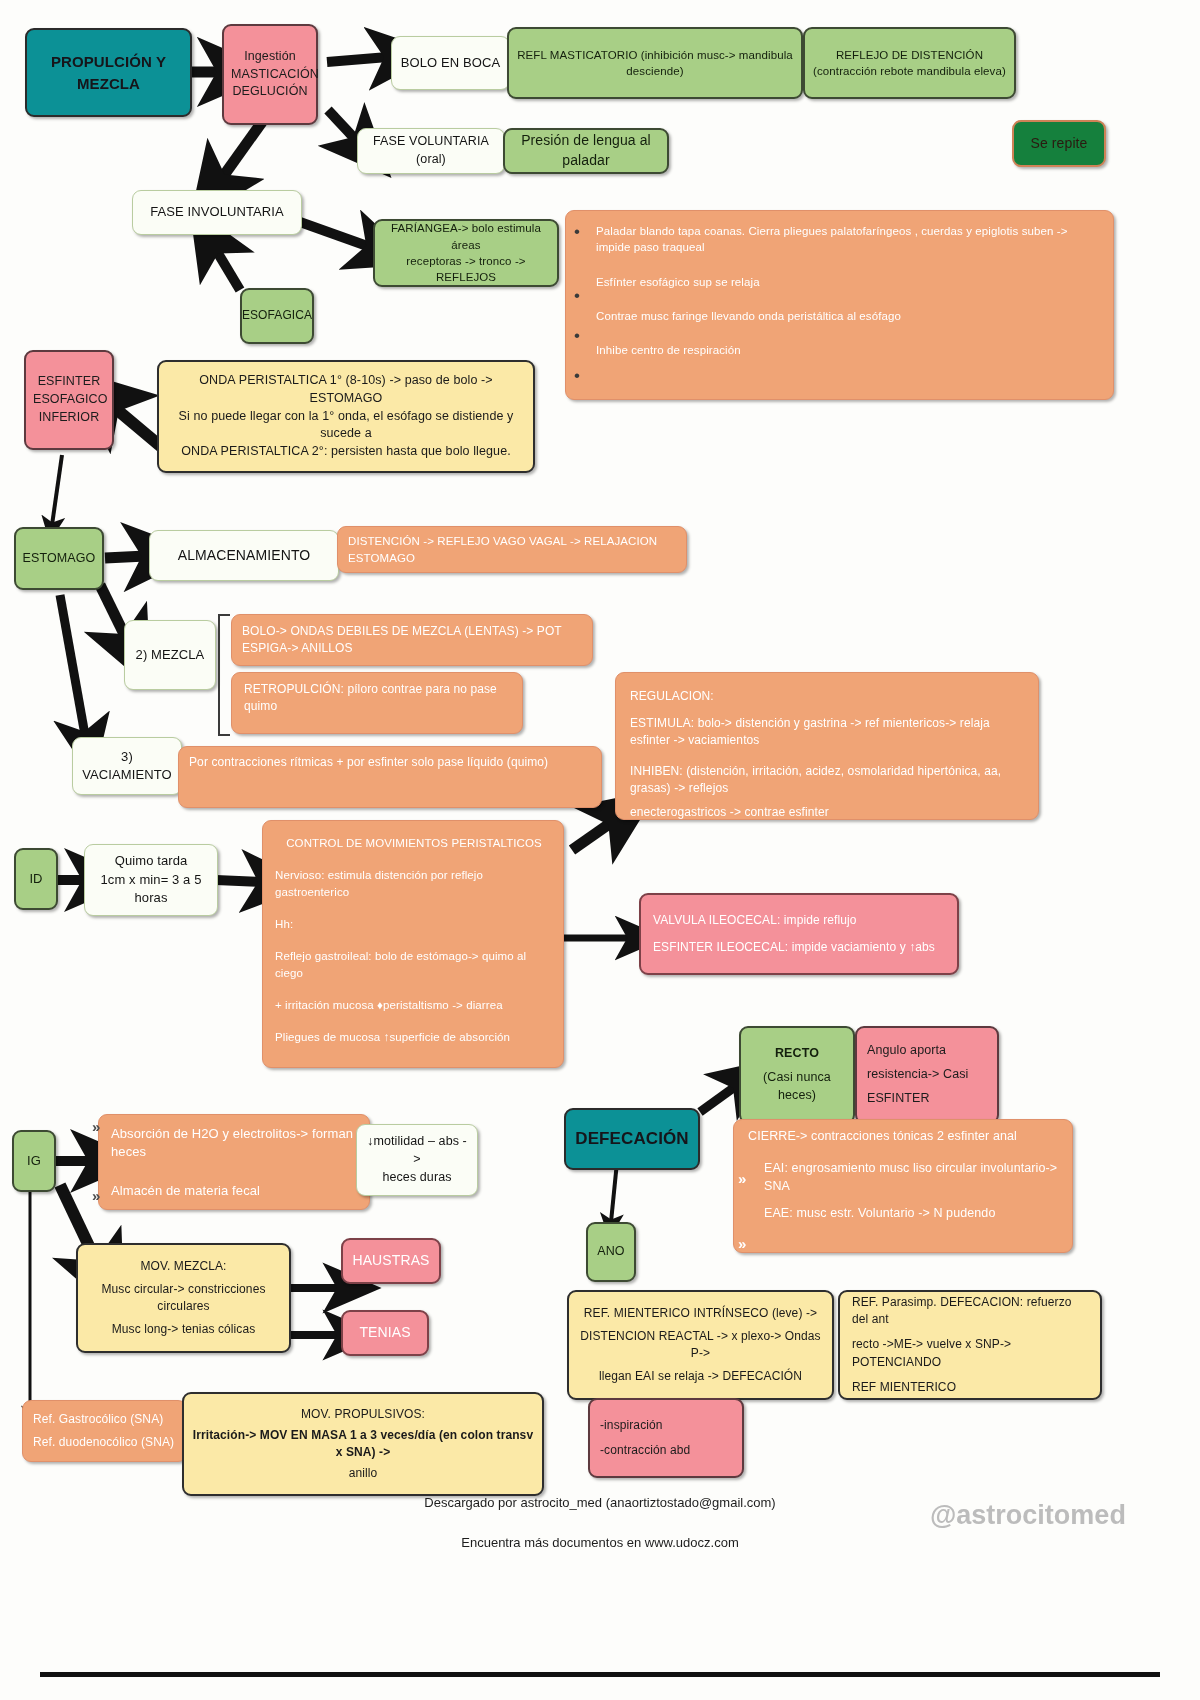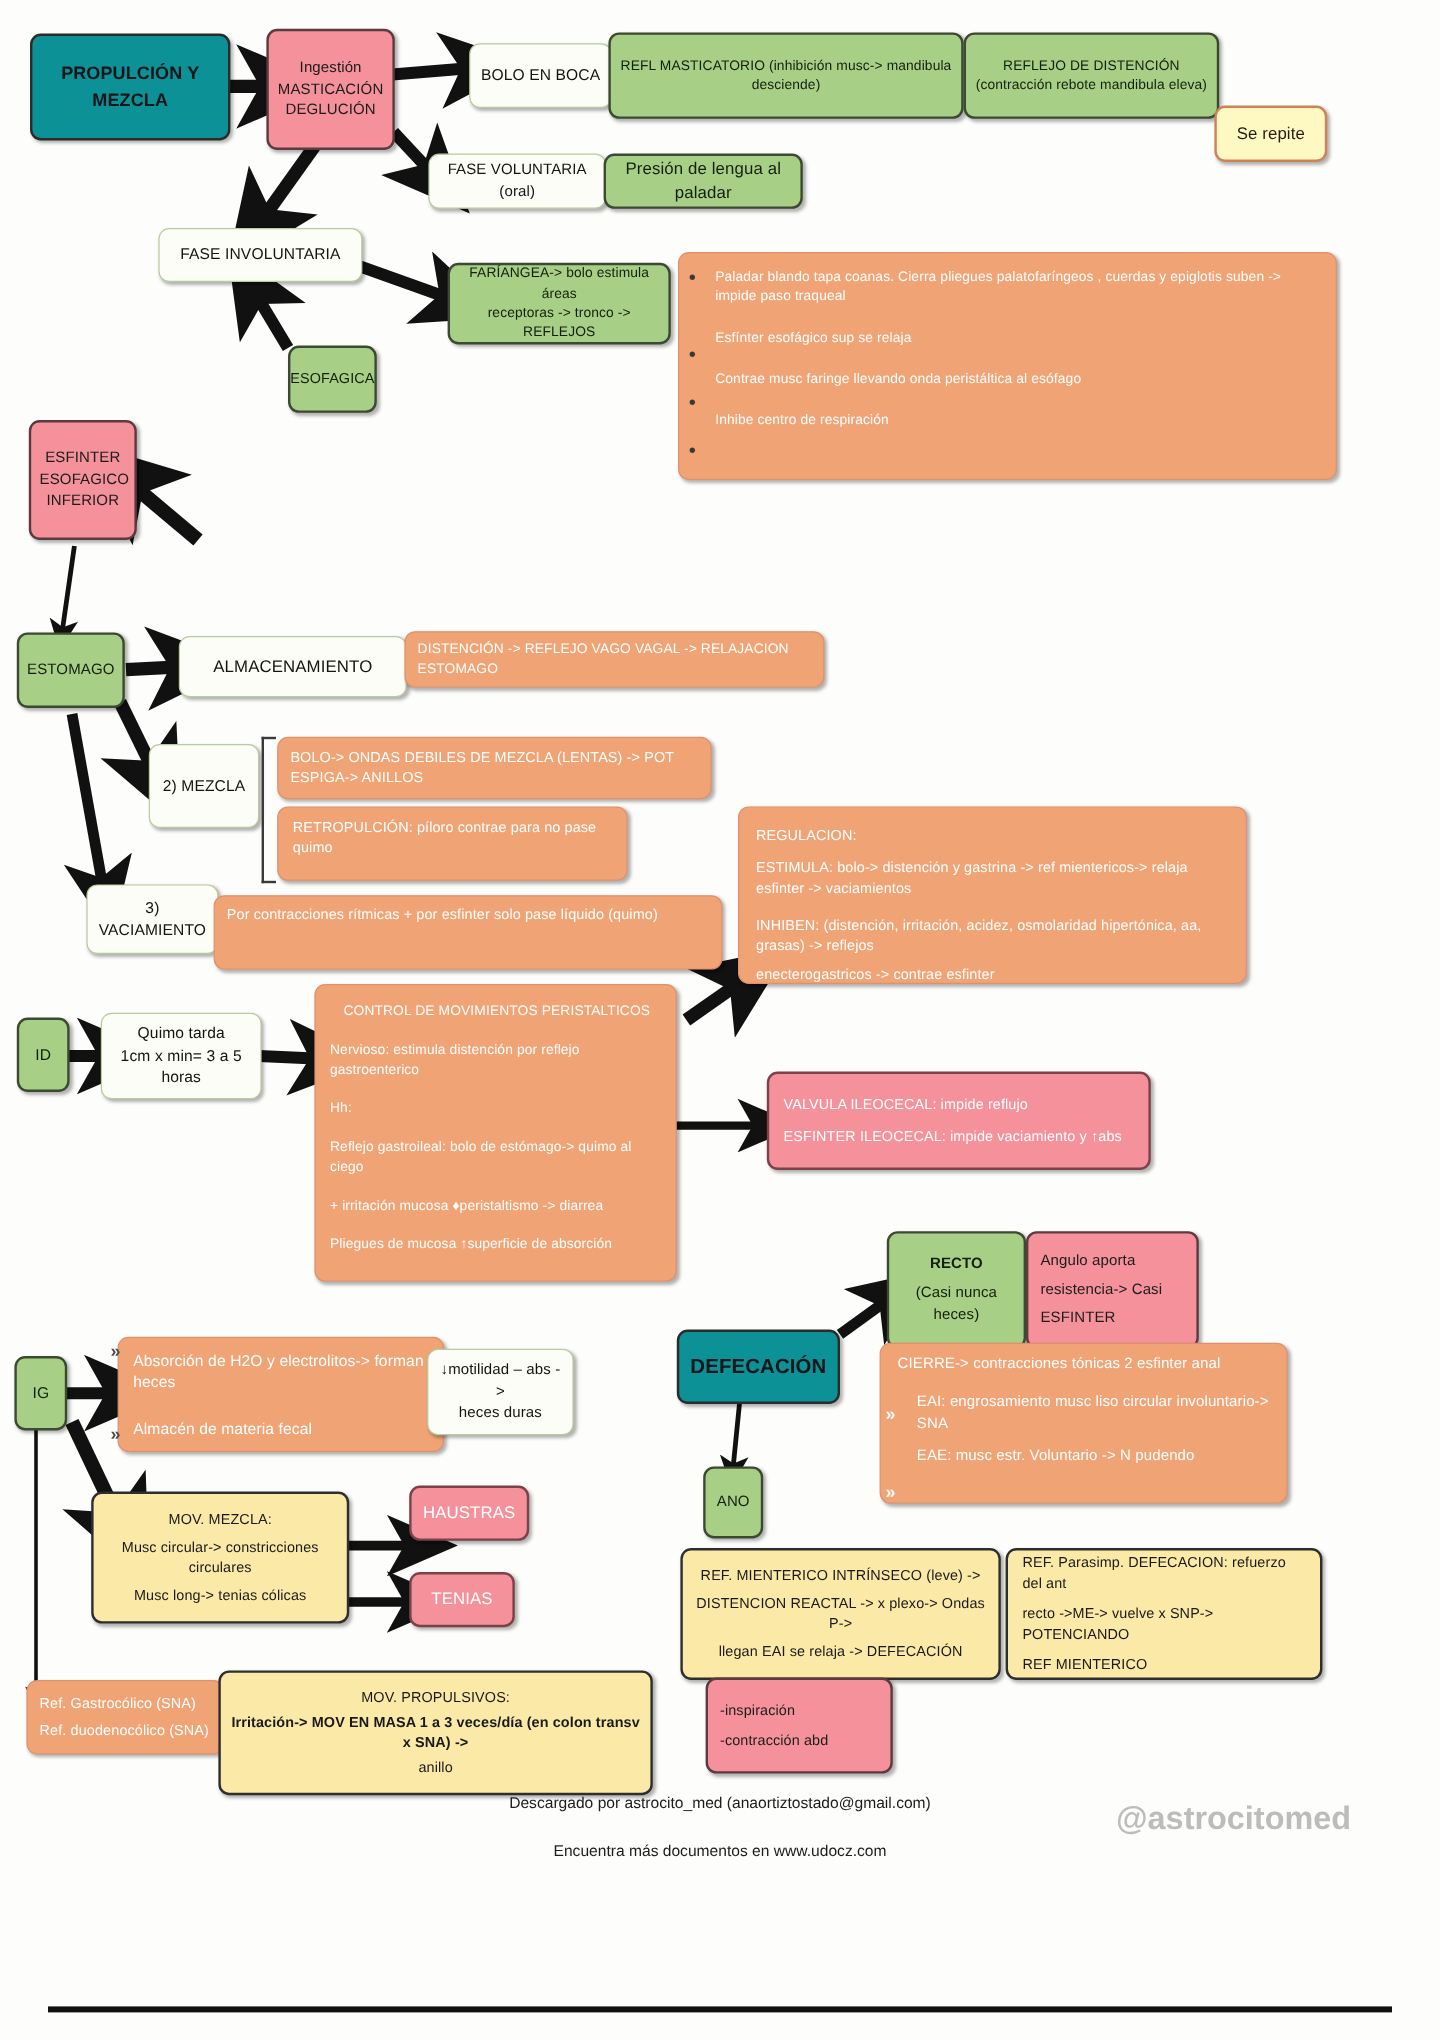--- a/index.html
+++ b/index.html
@@ -27,21 +27,21 @@
     z-index:3;
   }
   .node.left{align-items:flex-start;text-align:left;}
   
   .teal{background:#0c9196;border:2px solid #2b2b2b;color:#16151a;font-weight:bold;}
   .pink{background:#f4919a;border:2px solid #5d3a3f;color:#1c1c1c;}
   .pinkw{background:#f4919a;border:2px solid #7d4148;color:#ffffff;}
   .green{background:#a8cf86;border:2px solid #3d4a33;color:#14200d;}
   .white{background:#fbfdf6;border:1px solid #b9ccA0;color:#141414;}
   .orange{background:#f0a476;border:1px solid #e0906a;color:#ffffff;}
-  .orangeR{background:#fef9c3;border:2px solid #cf8257;color:#ffffff;}
+  .orangeR{background:#15803d;border:2px solid #cf8257;color:#ffffff;margin-top:32px;}
   .yellow{background:#fbe9a7;border:2px solid #2e2e2e;color:#1a1a1a;}
   .b{font-weight:bold;}
 
   svg#arrows{position:absolute;left:0;top:0;width:1200px;height:1700px;z-index:2;pointer-events:none;}
 
   .bullet{position:absolute;color:#3a3a3a;font-size:17px;z-index:4;}
   .chev{position:absolute;color:#4b4b4b;font-size:15px;z-index:5;font-weight:bold;}
 
   .footer{position:absolute;left:0;width:1200px;text-align:center;color:#1d1d1d;font-size:13px;z-index:6;}
   .wm{position:absolute;color:#bcbcbc;font-size:27px;font-weight:bold;z-index:6;}
@@ -106,21 +106,21 @@
 
     <line x1="700" y1="1112" x2="736" y2="1086" stroke="#111" stroke-width="9" marker-end="url(#ahs)"></line>
 
     <line x1="617" y1="1162" x2="611" y2="1222" stroke="#111" stroke-width="4" marker-end="url(#ah)"></line>
   </svg>
 
   <div class="node teal" style="left:25px;top:28px;width:167px;height:89px;font-size:15px;">
     <span class="row">PROPULCIÓN Y MEZCLA</span>
   </div>
 
-  <div class="node pink" style="left:222px;top:24px;width:107px;height:101px;font-size:12.5px;">
+  <div class="node pink" style="left:222px;top:24px;width:96px;height:101px;font-size:12.5px;">
     <span class="row">Ingestión</span>
     <span class="row">MASTICACIÓN</span>
     <span class="row">DEGLUCIÓN</span>
   </div>
 
   <div class="node white" style="left:391px;top:36px;width:119px;height:54px;font-size:13px;">
     <span>BOLO EN BOCA</span>
   </div>
 
   <div class="node green" style="left:507px;top:27px;width:296px;height:72px;font-size:11.5px;">
@@ -166,20 +166,25 @@
   <div class="node green" style="left:240px;top:288px;width:74px;height:56px;font-size:12px;">
     <span>ESOFAGICA</span>
   </div>
 
   <div class="node pink" style="left:24px;top:350px;width:90px;height:100px;font-size:12.5px;">
     <span class="row">ESFINTER</span>
     <span class="row">ESOFAGICO</span>
     <span class="row">INFERIOR</span>
   </div>
 
+  <div class="node yellow" style="left:157px;top:360px;width:378px;height:113px;font-size:12.5px;">
+    <span class="row">ONDA PERISTALTICA 1° (8-10s) -&gt; paso de bolo -&gt; ESTOMAGO</span>
+    <span class="row">Si no puede llegar con la  1° onda, el  esófago se distiende  y sucede a</span>
+    <span class="row">ONDA PERISTALTICA 2°: persisten hasta que bolo llegue.</span>
+  </div>
 
   <div class="node green" style="left:14px;top:527px;width:90px;height:63px;font-size:12.5px;">
     <span>ESTOMAGO</span>
   </div>
 
   <div class="node white" style="left:149px;top:530px;width:190px;height:51px;font-size:14px;">
     <span>ALMACENAMIENTO</span>
   </div>
 
   <div class="node orange left" style="left:337px;top:526px;width:350px;height:47px;font-size:11.5px;padding-left:10px;justify-content:center;">

